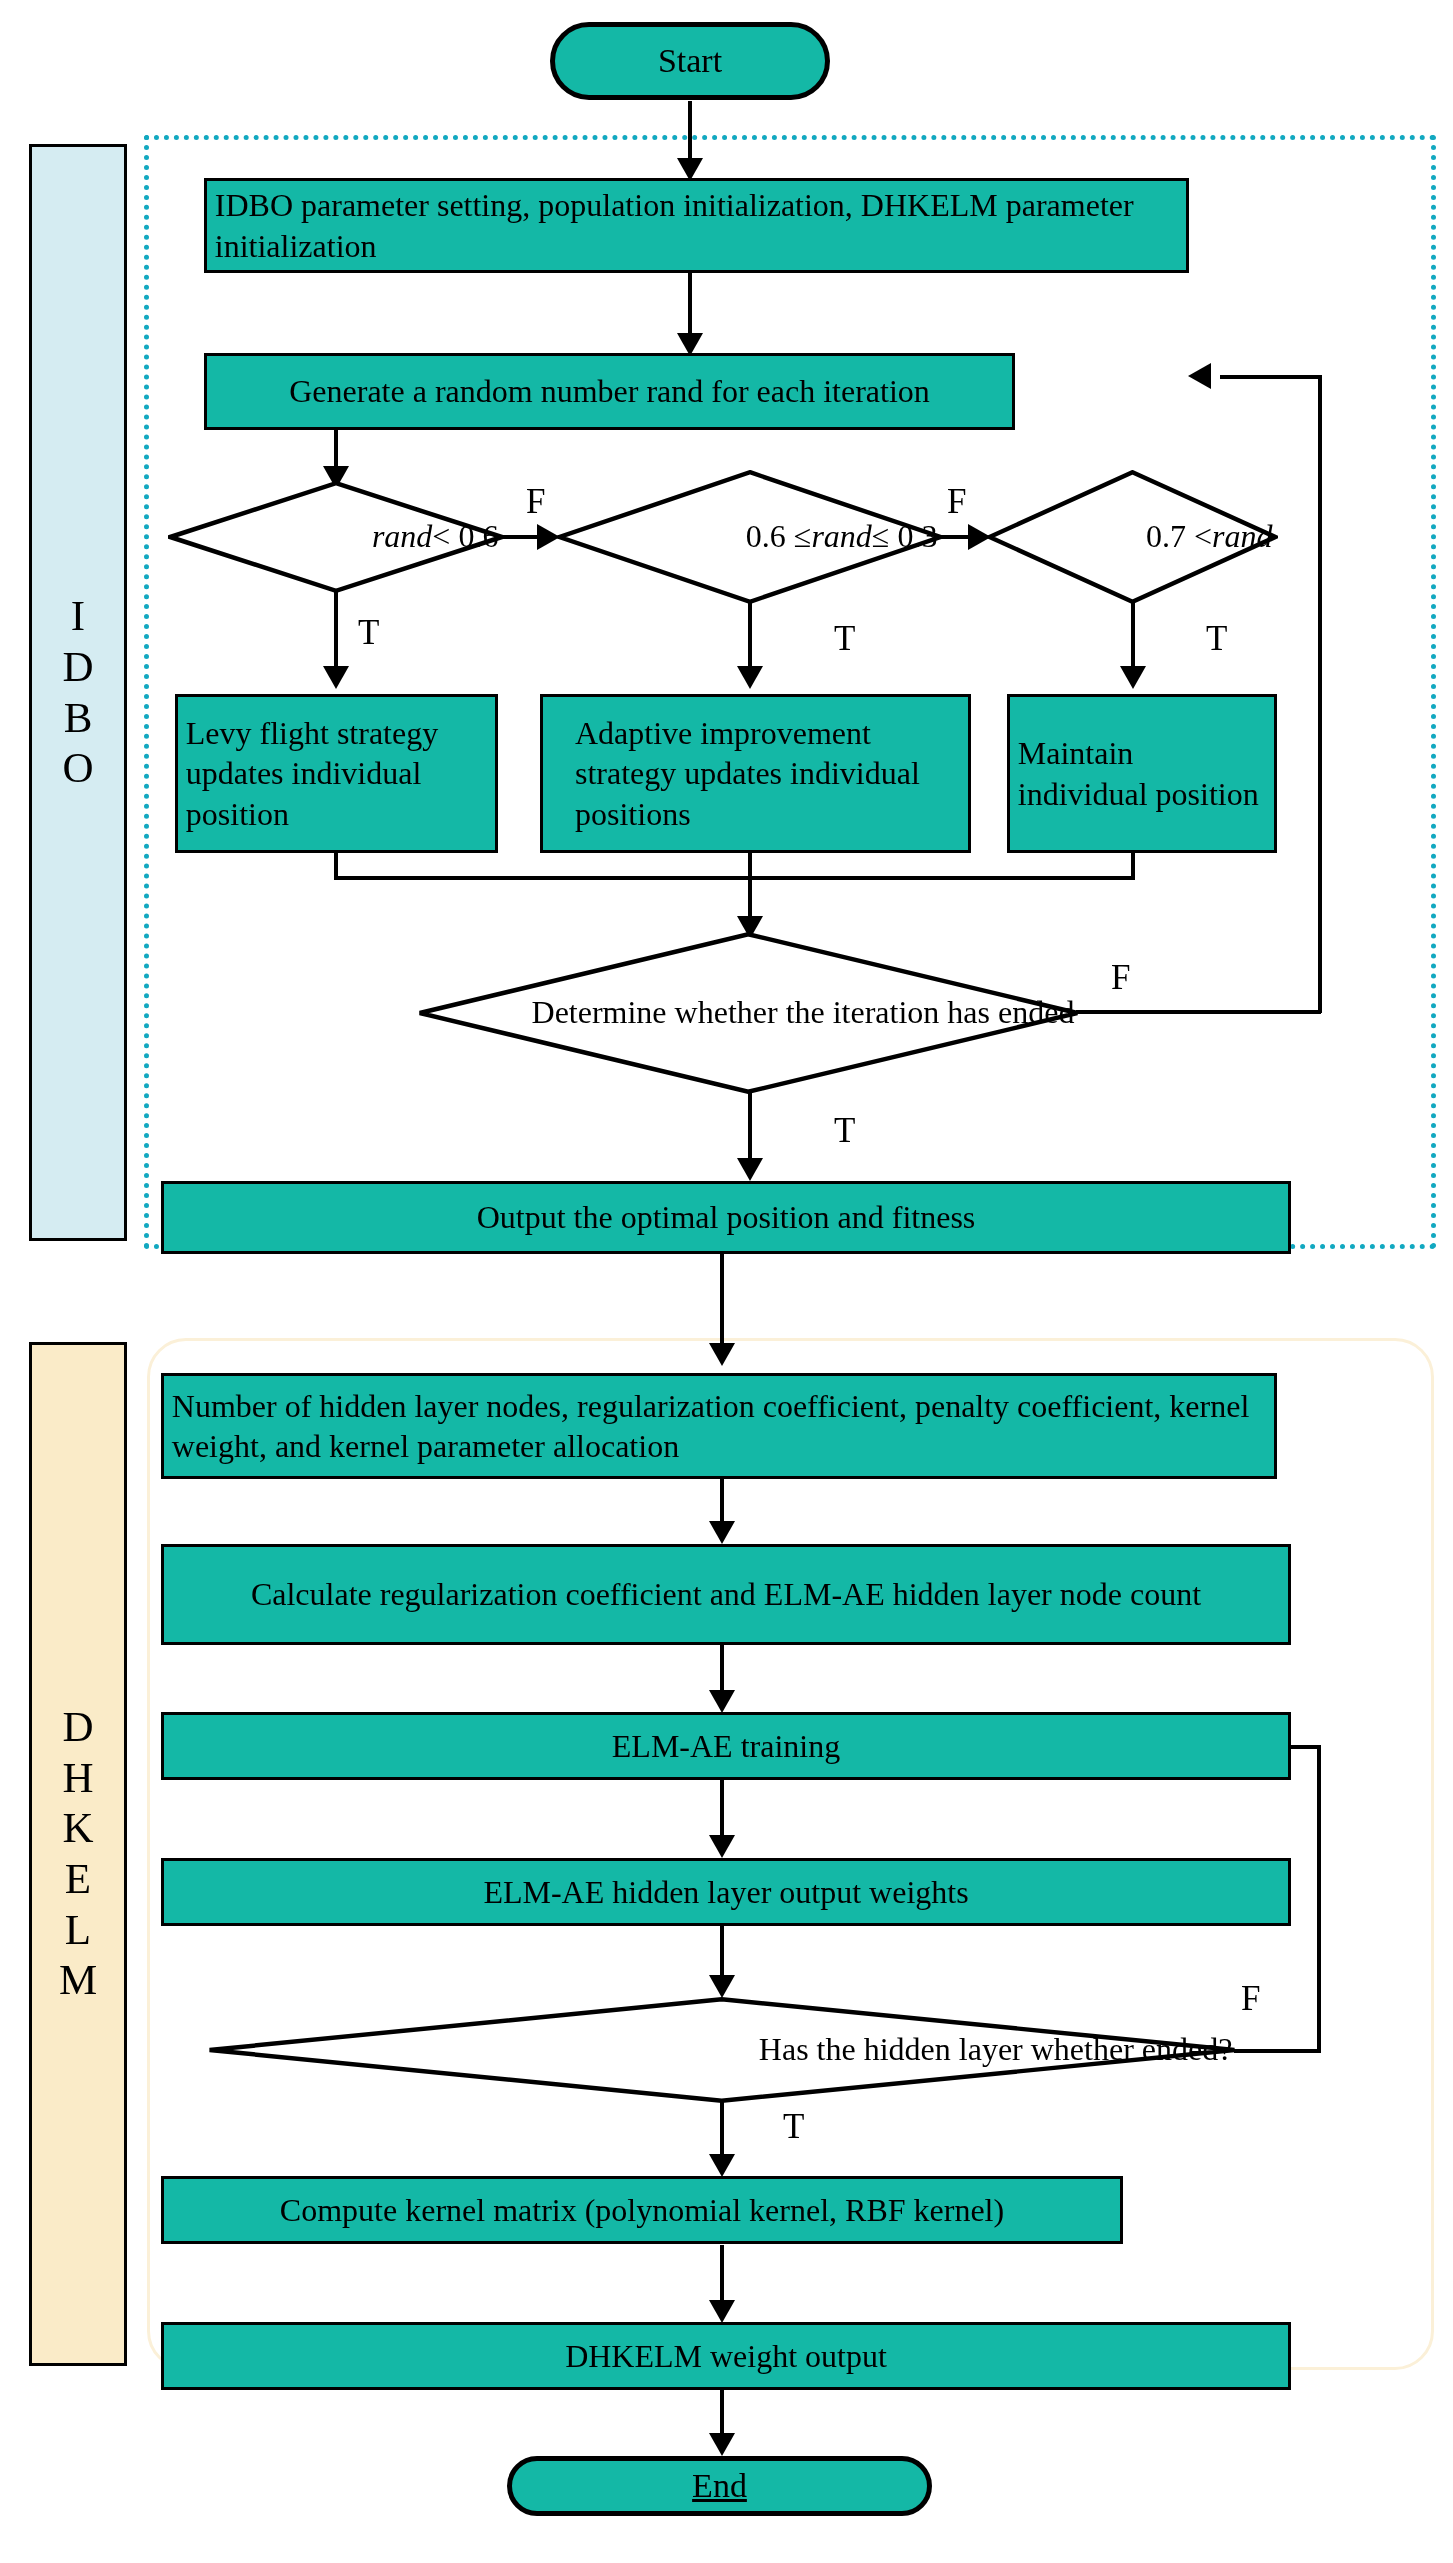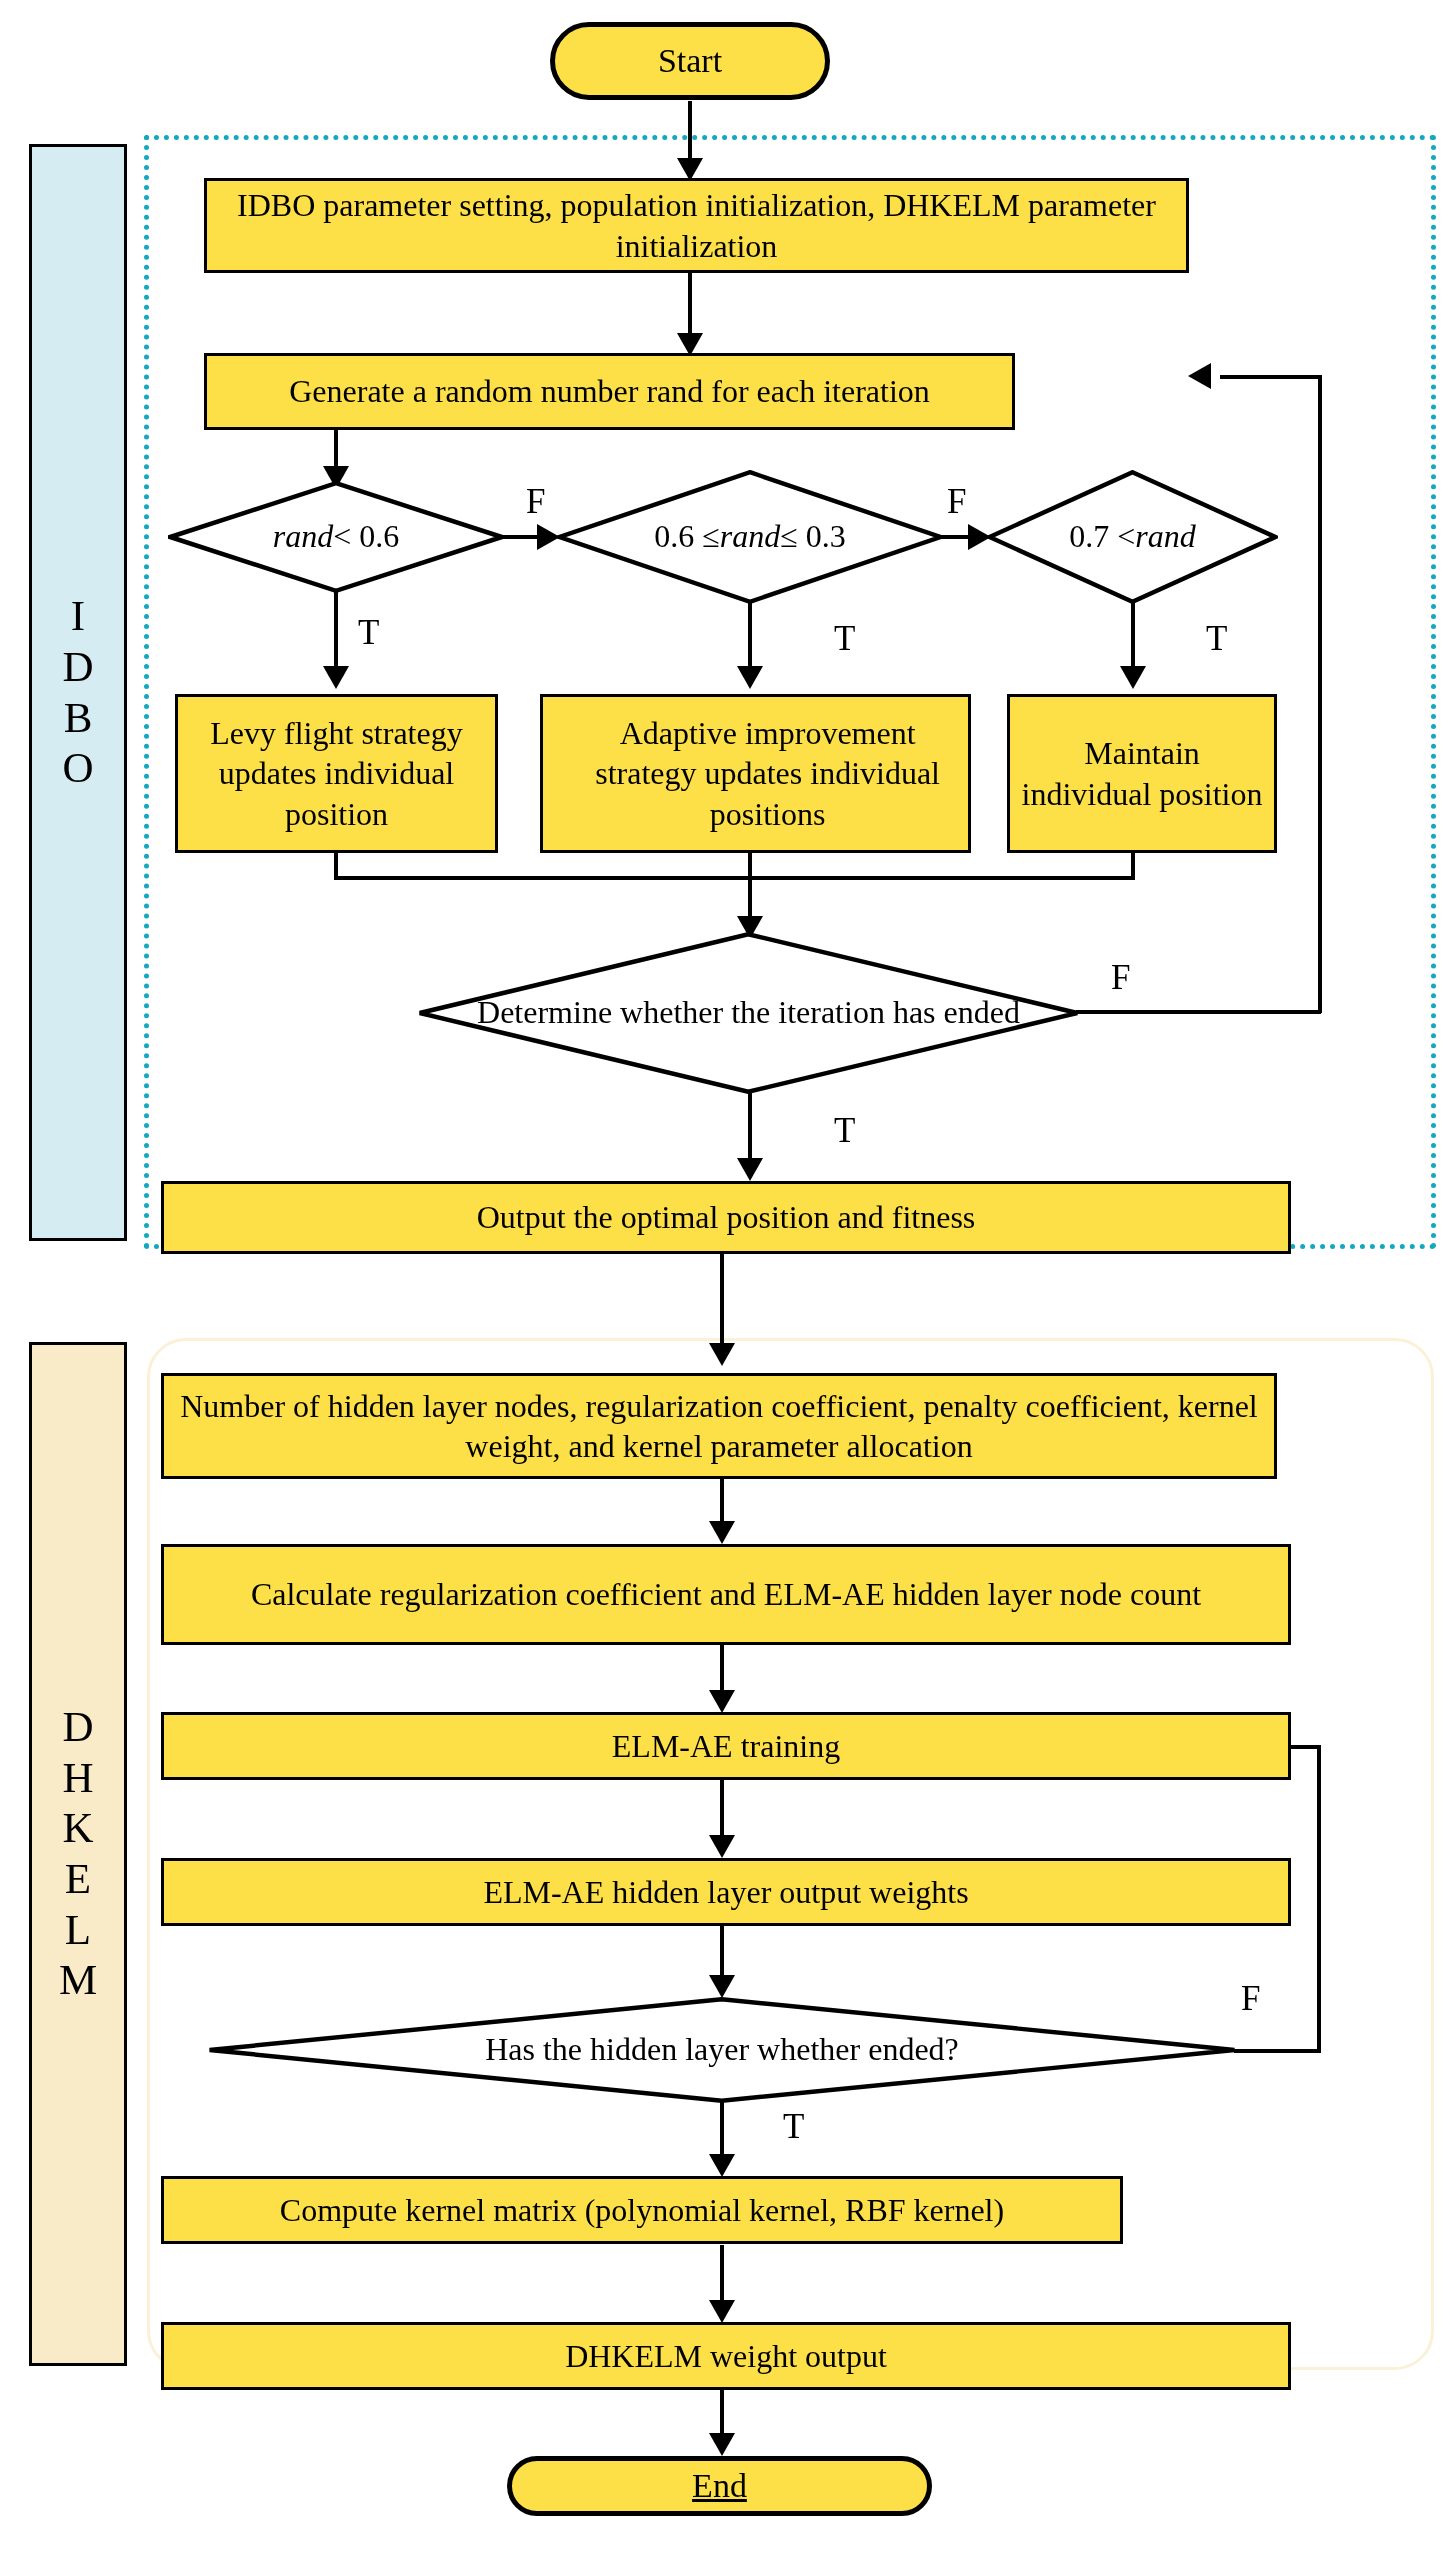--- a/index.html
+++ b/index.html
@@ -55,26 +55,25 @@
   #side-dhkelm{
     left:29px; top:1342px;
     width:98px; height:1024px;
     background:#faebc8;
   }
 
   
   .node{
     position:absolute;
     box-sizing:border-box;
-    background:#fde047;
+    background:#14b8a6;
     border:3.9px solid #000;
     display:flex;
     align-items:center;
     justify-content:center;
-    text-align:center;
     font-size:32px;
     line-height:1.26;
     padding:2.2px 7.8px;
     z-index:5;
   }
   .node.terminator{
     border-radius:559px;
     border-width:5px;
     font-size:34px;
   }
@@ -83,21 +82,21 @@
   .diamond{
     position:absolute;
     z-index:5;
   }
   .diamond svg{display:block;}
   .diamond .dtext{
     position:absolute;
     left:0; top:0; right:0; bottom:0;
     display:flex;
     align-items:center;
-    justify-content:center;
+    justify-content:flex-end;
     text-align:center;
     font-size:32px;
     line-height:1.24;
     padding:0 5.6px;
     box-sizing:border-box;
     pointer-events:none;
   }
   .ital{font-style:italic;}
 
   

